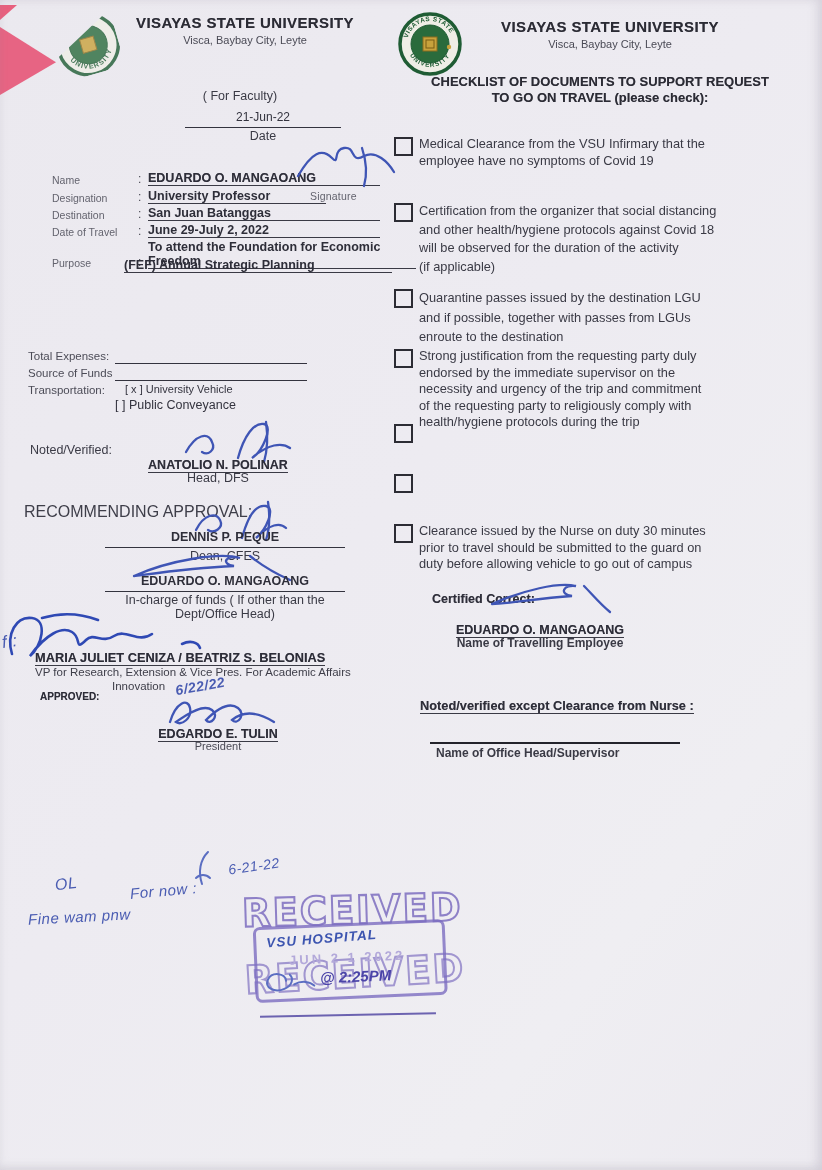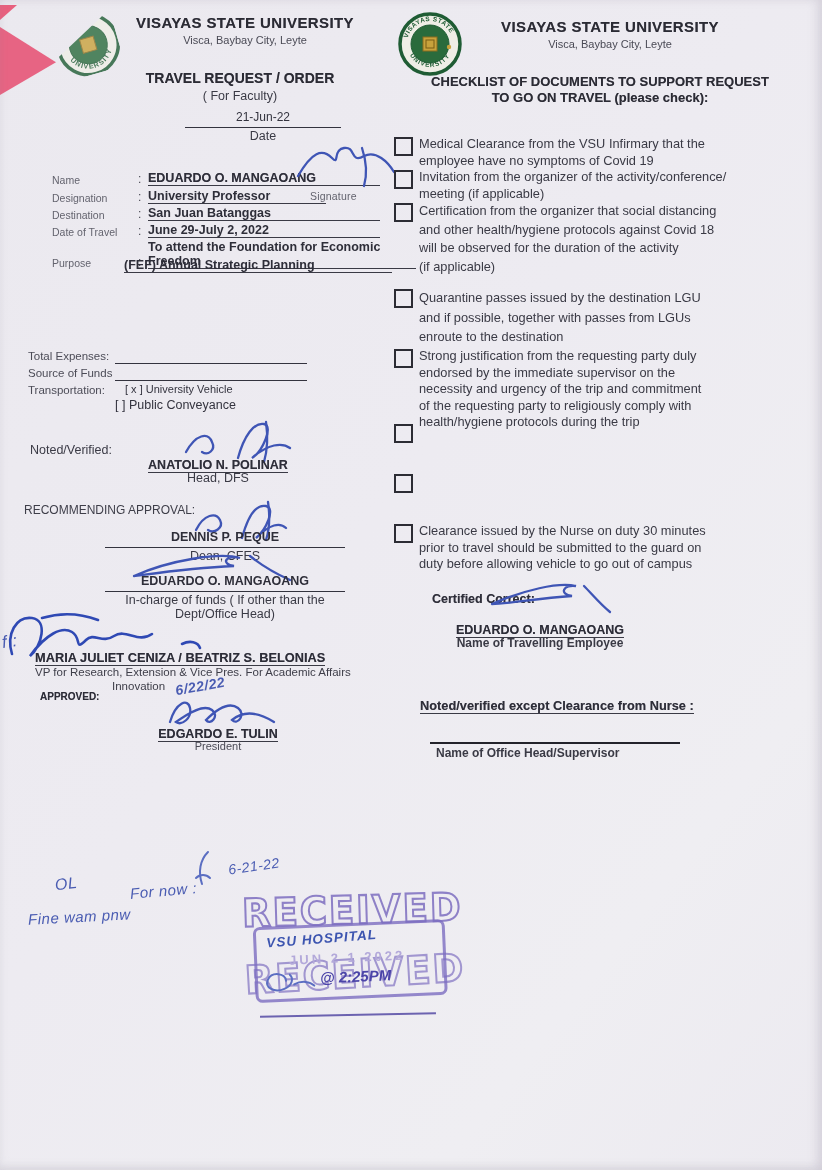--- a/index.html
+++ b/index.html
@@ -75,21 +75,20 @@
       <circle cx="32" cy="32" r="19" fill="#2a6b3c" stroke="#1f5c34" stroke-width="1"></circle>
       <path id="arc-bot-l" d="M 8,32 a 24,24 0 1,0 48,0" fill="none"></path>
       <text font-size="7.2" font-weight="bold" fill="#1f5c34" letter-spacing="1">
         <textPath href="#arc-bot-l" startOffset="14%">UNIVERSITY</textPath></text>
       <rect x="25" y="25" width="14" height="14" fill="#c8a23c" stroke="#8a6d1f"></rect>
     </svg>
   </div>
 
   <div class="abs ctr uni-name soft" style="left:90px; top:14px; width:310px;">VISAYAS STATE UNIVERSITY</div>
   <div class="abs ctr uni-addr" style="left:90px; top:34px; width:310px;">Visca, Baybay City, Leyte</div>
-  <div class="abs ctr doc-title soft" style="left:60px; top:70px; width:360px;">TRAVEL REQUEST / ORDER</div>
   <div class="abs ctr sub" style="left:60px; top:89px; width:360px;">( For Faculty)</div>
   <div class="abs ctr" style="left:185px; top:110px; width:156px; font-size:12px; color:#33333e;">21-Jun-22</div>
   <div class="abs line" style="left:185px; top:127px; width:156px;"></div>
   <div class="abs ctr sub" style="left:185px; top:129px; width:156px;">Date</div>
 
   <div class="frow" style="top:171px;">
     <span class="lab">Name</span>
     <span class="col">:</span>
     <span class="val uline soft" style="width:232px; font-weight:700;">EDUARDO O. MANGAOANG</span>
   </div>
@@ -133,21 +132,21 @@
   <svg class="abs sig" style="left:178px; top:418px;" width="120" height="46" viewBox="0 0 120 46">
     <path d="M8,34 C18,16 30,14 34,24 C38,32 30,38 24,34"></path>
     <path d="M60,40 C66,18 76,4 86,6 C96,8 84,34 74,40 C90,26 104,24 112,30"></path>
     <path d="M88,4 C90,18 90,30 86,44"></path>
   </svg>
   <div class="abs ctr" style="left:105px; top:455px; width:226px;">
     <span class="val uline soft" style="font-weight:700;">ANATOLIO N. POLINAR</span>
   </div>
   <div class="abs ctr sub" style="left:105px; top:471px; width:226px;">Head, DFS</div>
 
-  <div class="abs" style="left:24px; top:503px; font-size:12px; color:#3e3e49;">RECOMMENDING APPROVAL:</div>
+  <div class="abs" style="left:24px; top:503px; font-size:16px; color:#3e3e49;">RECOMMENDING APPROVAL:</div>
   <svg class="abs sig" style="left:190px; top:500px;" width="100" height="42" viewBox="0 0 100 42">
     <path d="M6,30 C14,14 26,12 30,20 C34,28 24,34 18,30"></path>
     <path d="M52,38 C58,16 66,4 76,6 C86,8 76,30 66,38 C80,24 90,22 96,28"></path>
     <path d="M78,2 C80,16 80,28 76,40"></path>
   </svg>
   <div class="abs ctr" style="left:105px; top:530px; width:240px; font-size:12.5px; font-weight:700; color:#2e2e39;">DENNIS P. PEQUE</div>
   <div class="abs line" style="left:105px; top:547px; width:240px;"></div>
   <div class="abs ctr sub" style="left:105px; top:549px; width:240px;">Dean, CFES</div>
   <svg class="abs sig" style="left:130px; top:550px;" width="170" height="34" viewBox="0 0 170 34">
     <path d="M4,26 C40,10 90,2 110,8 C96,4 90,14 104,16 C60,18 20,24 4,26"></path>
@@ -198,25 +197,20 @@
   <div class="abs ctr uni-name soft" style="left:460px; top:18px; width:300px;">VISAYAS STATE UNIVERSITY</div>
   <div class="abs ctr uni-addr" style="left:460px; top:38px; width:300px;">Visca, Baybay City, Leyte</div>
   <div class="abs ctr doc-title soft" style="left:390px; top:74px; width:420px; font-size:13px;">CHECKLIST OF DOCUMENTS TO SUPPORT REQUEST</div>
   <div class="abs ctr doc-title soft" style="left:390px; top:90px; width:420px; font-size:13px;">TO GO ON TRAVEL (please check):</div>
 
   <div class="check-item" style="top:136px;">
     <span class="checkbox"></span>
     <span class="check-text">Medical Clearance from the VSU Infirmary that the
 employee have no symptoms of Covid 19</span>
   </div>
-  <div class="check-item" style="top:169px;">
-    <span class="checkbox"></span>
-    <span class="check-text">Invitation from the organizer of the activity/conference/
-meeting (if applicable)</span>
-  </div>
   <div class="check-item" style="top:202px;">
     <span class="checkbox"></span>
     <span class="check-text" style="line-height:18.5px;">Certification from the organizer that social distancing
 and other health/hygiene protocols against Covid 18
 will be observed for the duration of the activity
 (if applicable)</span>
   </div>
   <div class="check-item lh-wide" style="top:288px;">
     <span class="checkbox"></span>
     <span class="check-text">Quarantine passes issued by the destination LGU

